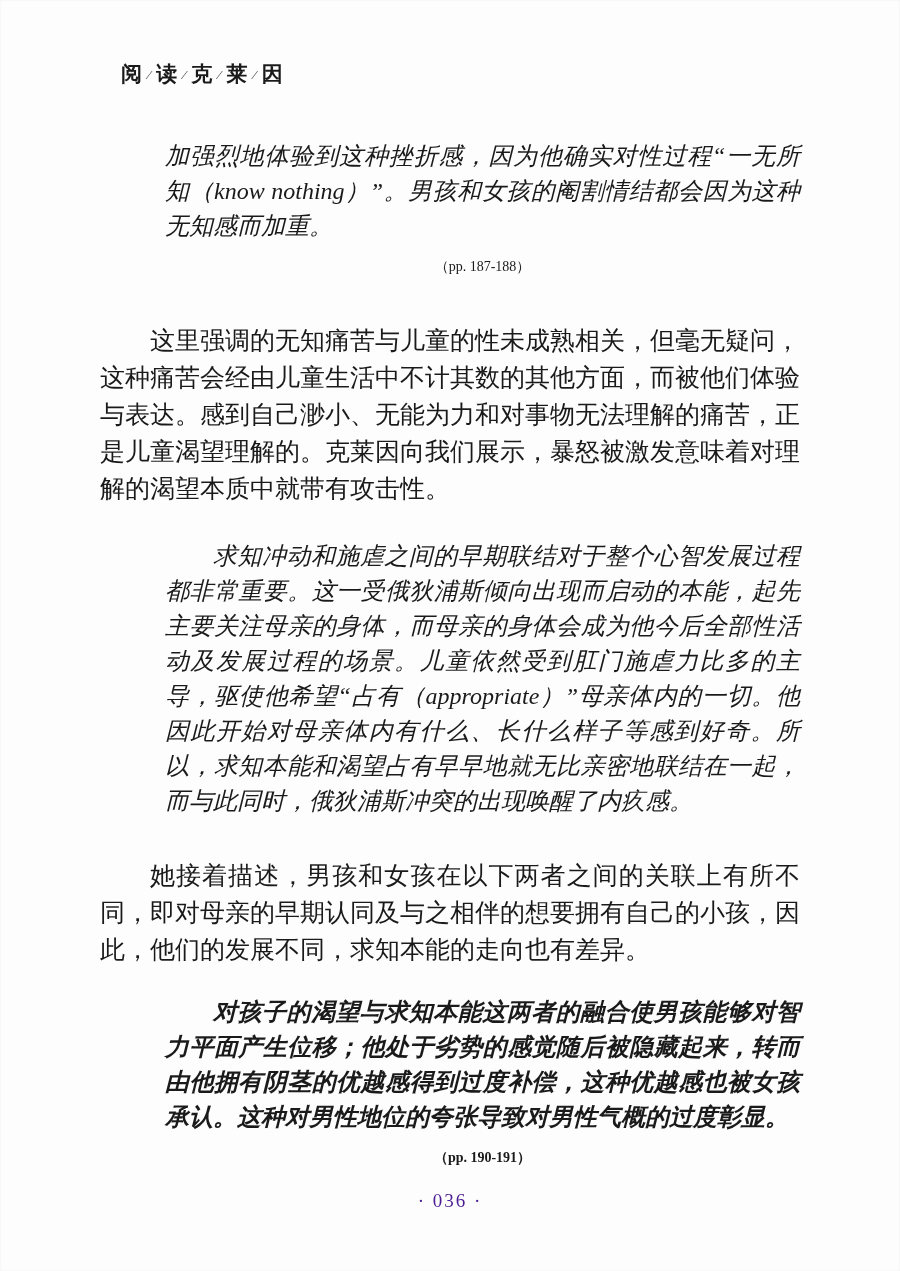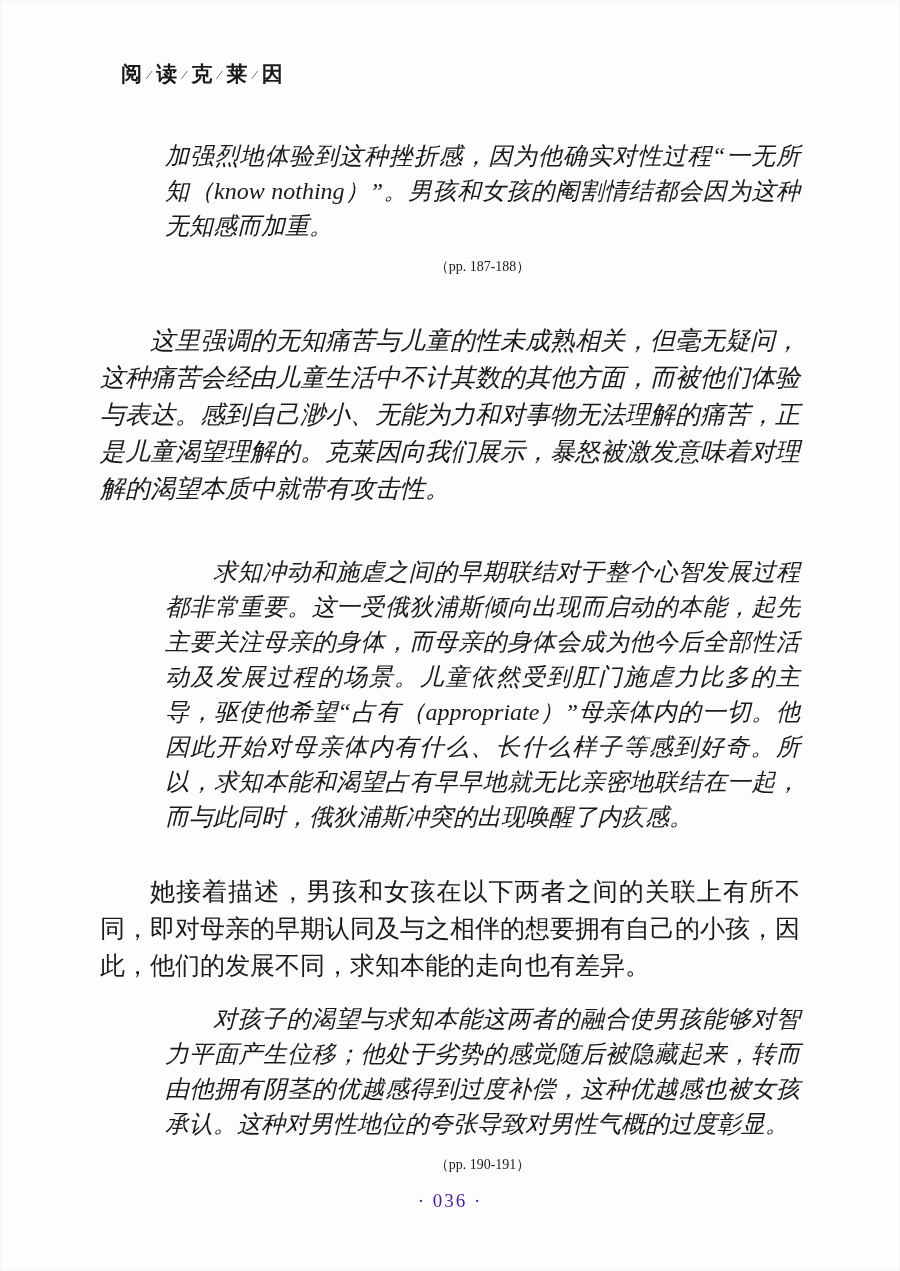--- a/index.html
+++ b/index.html
@@ -79,24 +79,24 @@
     width: 635px;
     font-size: 14px;
     line-height: 34px;
     font-style: normal;
     text-align: center;
     white-space: nowrap;
   }
 
   
   .blk-quote-1 .quote-text { margin-top: 0; }
-  .blk-para-1  { margin-top: 38px; font-style: italic; }
-  .blk-quote-2 { margin-top: 48px; }
+  .blk-para-1  { margin-top: 38px; }
+  .blk-quote-2 { margin-top: 32px; }
   .blk-para-2  { margin-top: 40px; font-family: Liberation Mono, monospace; }
-  .blk-quote-3 { margin-top: 16px; }
+  .blk-quote-3 { margin-top: 25px; font-weight: bold; }
 
   
   .page-footer {
     position: absolute;
     top: 1190px;
     left: 0;
     width: 100%;
     text-align: center;
   }
   .folio {

